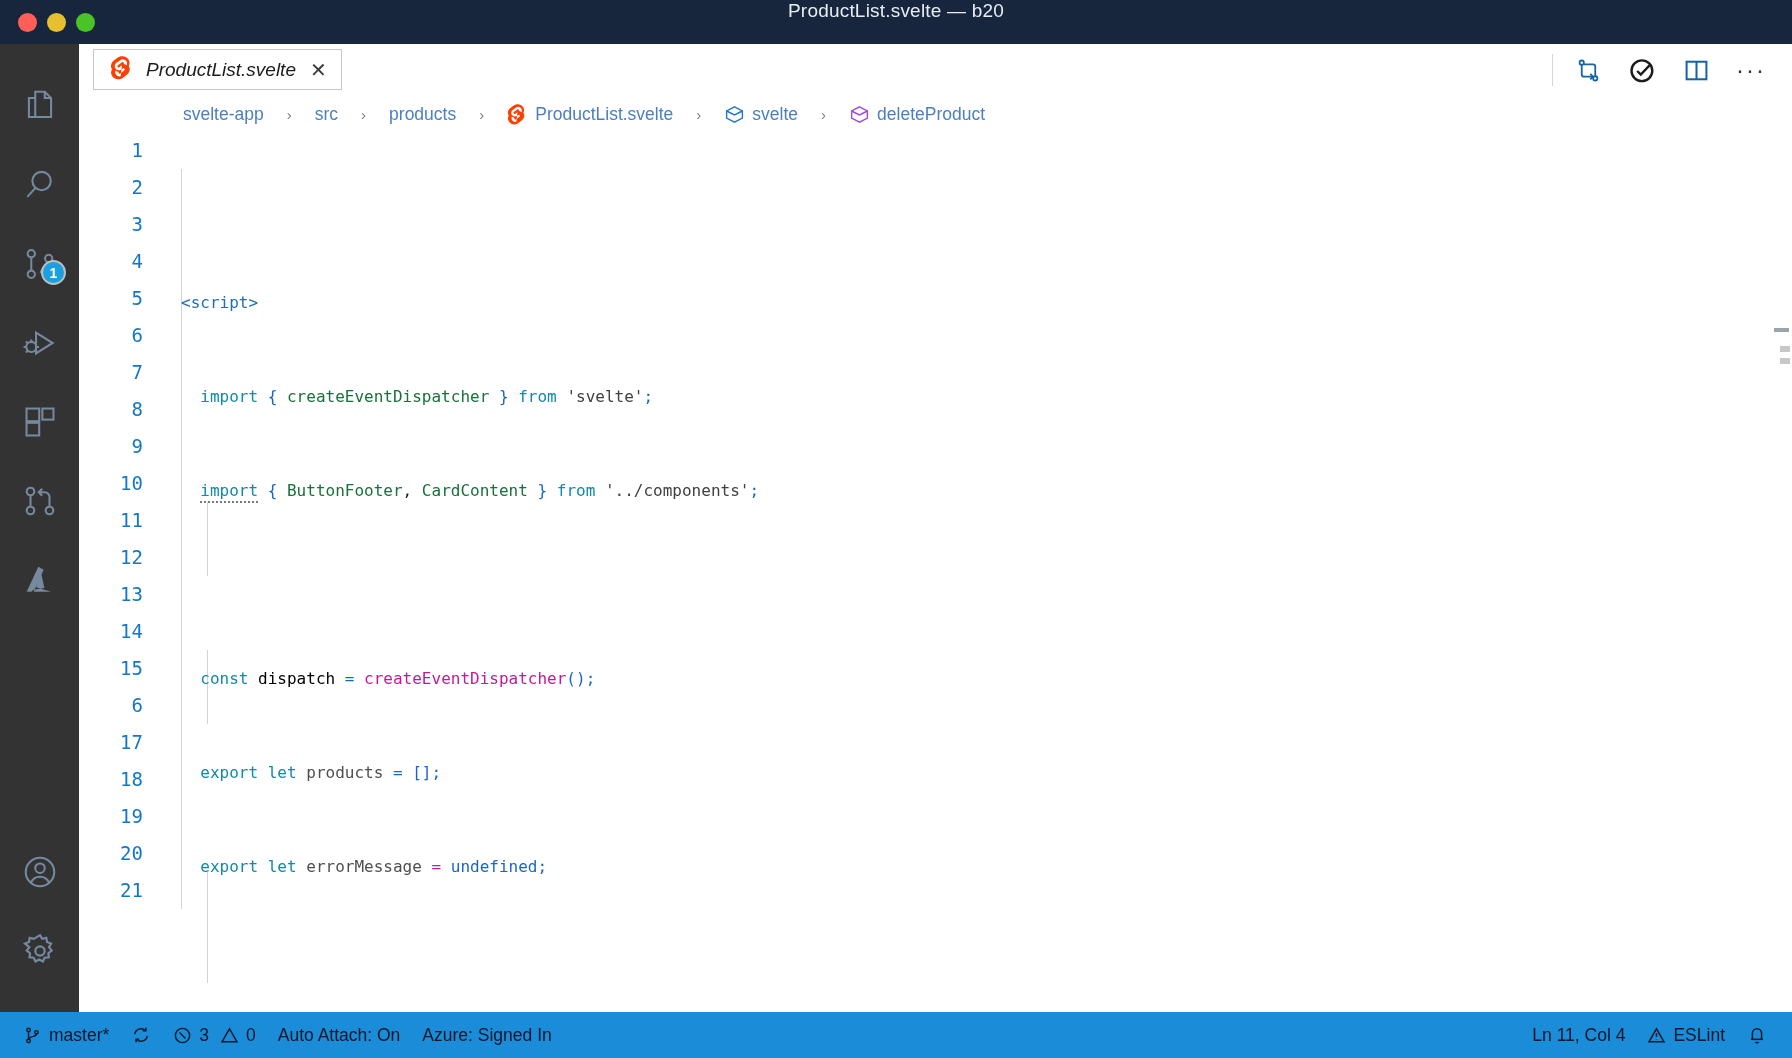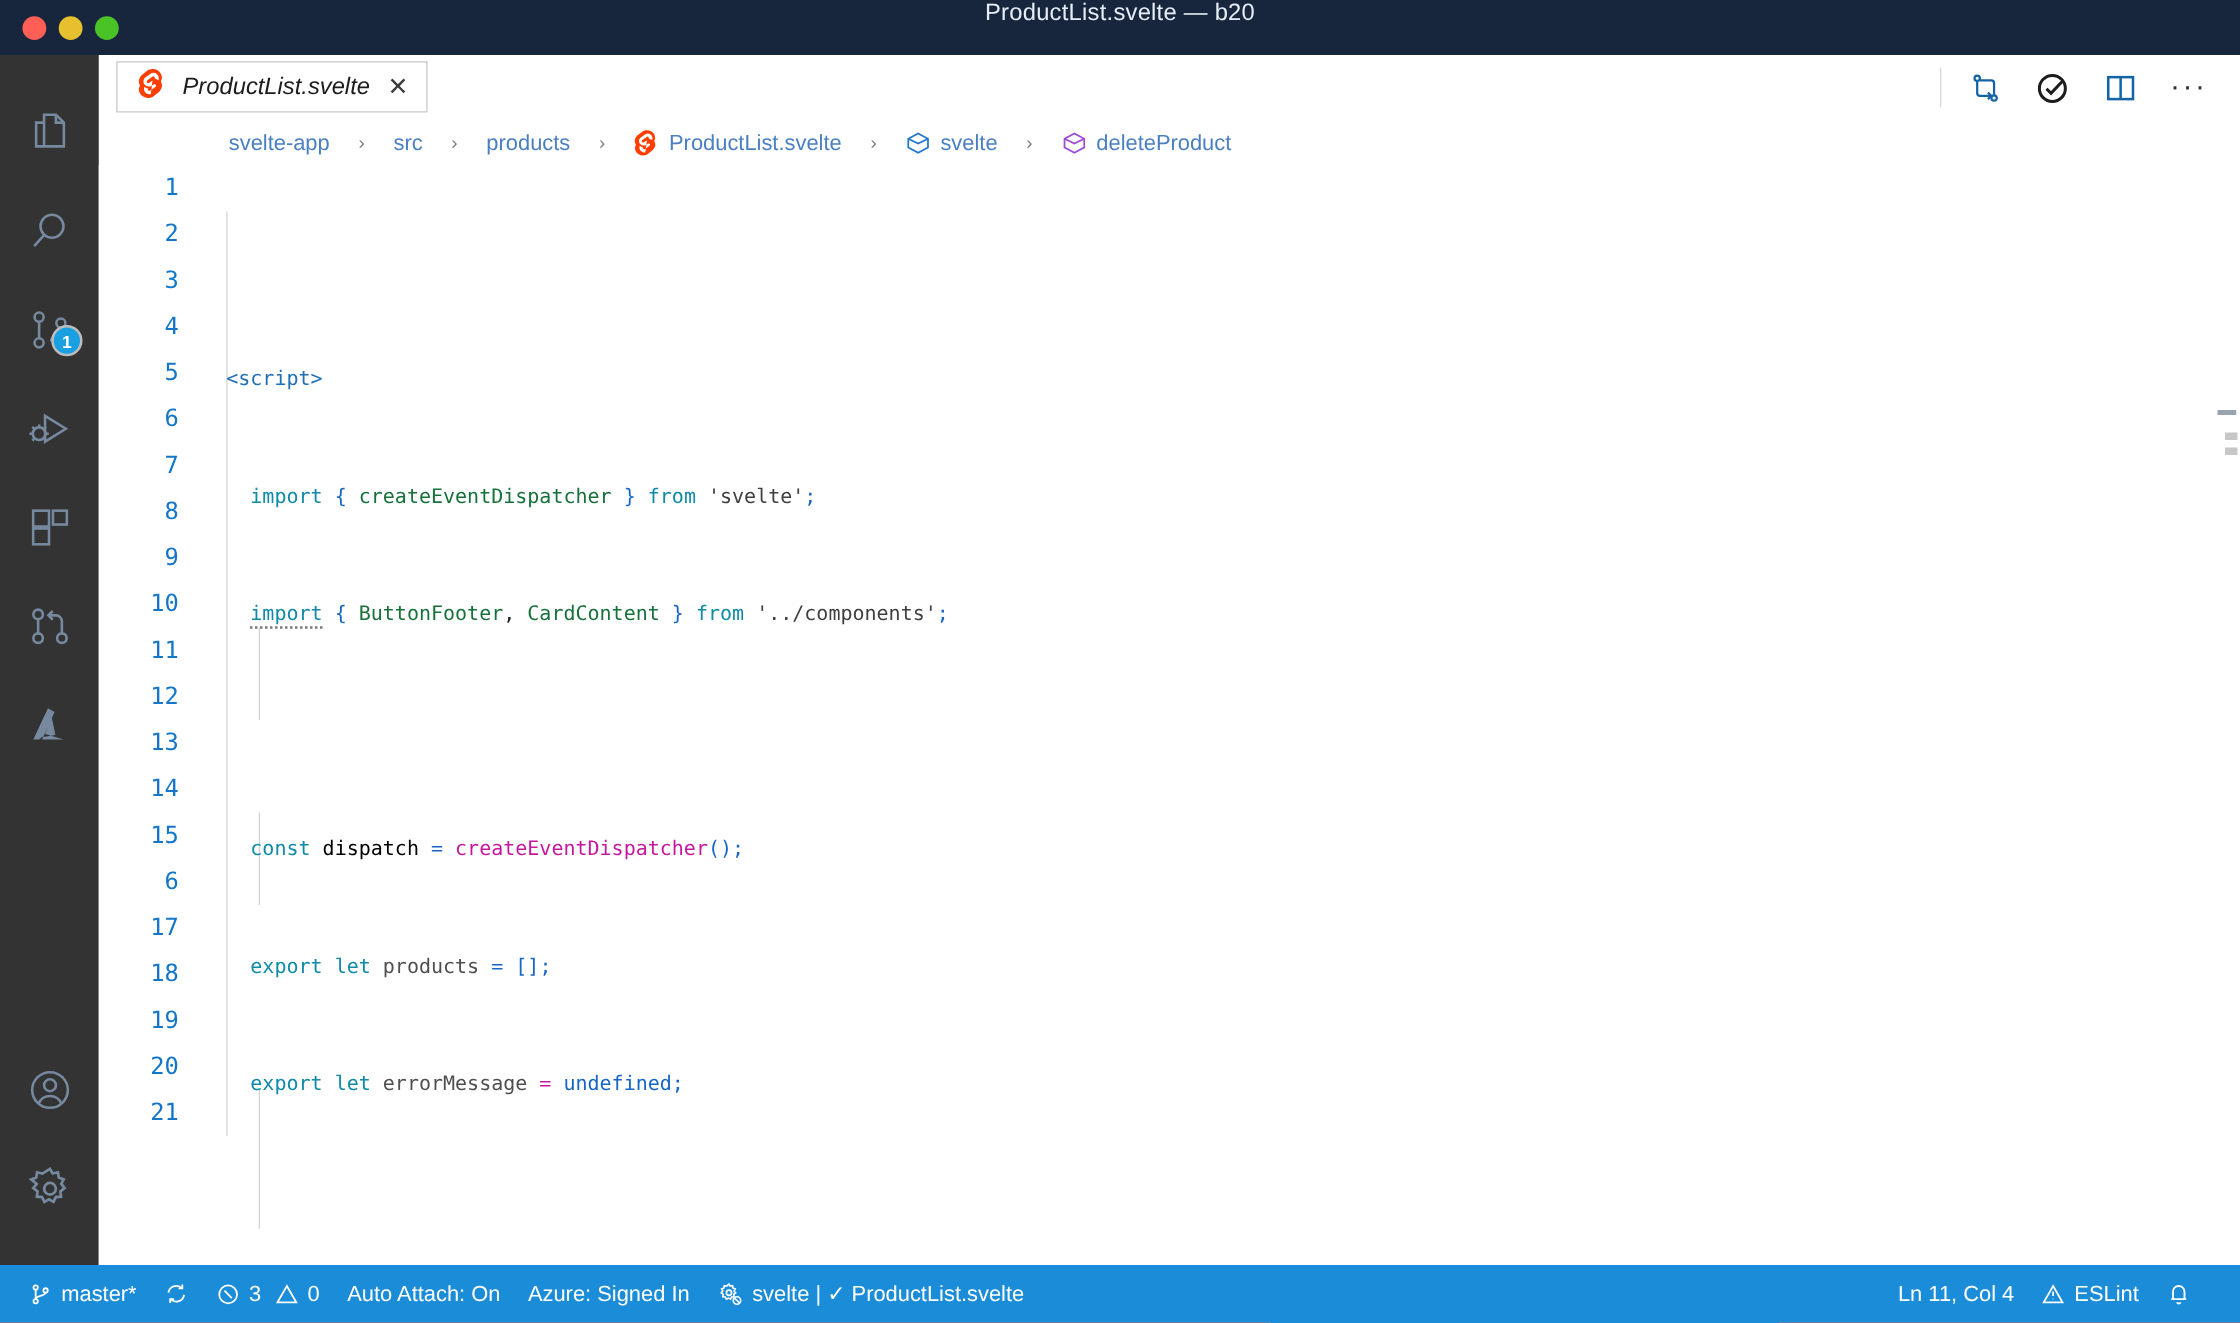--- a/index.html
+++ b/index.html
@@ -163,22 +163,22 @@
     background: #ffffff;
   }
   .mini-mark { position:absolute; right: 3px; width: 15px; height: 4px; background: #9aa4ae; }
   .overview-mark { position:absolute; right: 2px; width: 10px; height: 6px; background:#c7c7c7; }
 
   
   .statusbar {
     height: 46px; flex: 0 0 46px;
     background: #1a8cd8;
     display: flex; align-items: center;
-    color: #ffffff; font-size: 17.5px;
-    padding: 0 28px 0 12px;
+    color: #0f172a; font-size: 17.5px;
+    padding: 0 14px 0 12px;
   }
   .sb-item { display: flex; align-items: center; gap: 7px; padding: 0 11px; height:100%; }
   .sb-spacer { flex: 1; }
   .sb-icon { display:flex; align-items:center; }
 </style>
 </head>
 <body>
 
 <div class="window">
 
@@ -495,31 +495,20 @@
     </div>
 
     <div class="sb-item">
       <span>Auto Attach: On</span>
     </div>
 
     <div class="sb-item">
       <span>Azure: Signed In</span>
     </div>
 
-    <div class="sb-item">
-      <span class="sb-icon">
-        <svg width="21" height="21" viewBox="0 0 24 24" fill="none" stroke="currentColor" stroke-width="1.5">
-          <circle cx="10.5" cy="10.5" r="2.4"></circle>
-          <path d="M10.5 2.6l1.1 1.9 2.2-.5.3 2.2 2.1.8-1 1.9 1.4 1.7-1.8 1.4.3 2.2-2.2.2-1 2-1.9-1-1.9 1-1-2-2.2-.2.3-2.2L3.4 10.6l1.4-1.7-1-1.9 2.1-.8.3-2.2 2.2.5z"></path>
-          <circle cx="17.8" cy="17.6" r="3.4"></circle>
-          <path d="M15.2 15.3l5.2 4.6"></path>
-        </svg>
-      </span>
-      <span>svelte | ✓ ProductList.svelte</span>
-    </div>
 
     <div class="sb-spacer"></div>
 
     <div class="sb-item">
       <span>Ln 11, Col 4</span>
     </div>
 
     <div class="sb-item">
       <span class="sb-icon">
         <svg width="19" height="19" viewBox="0 0 24 24" fill="none" stroke="currentColor" stroke-width="1.8">

